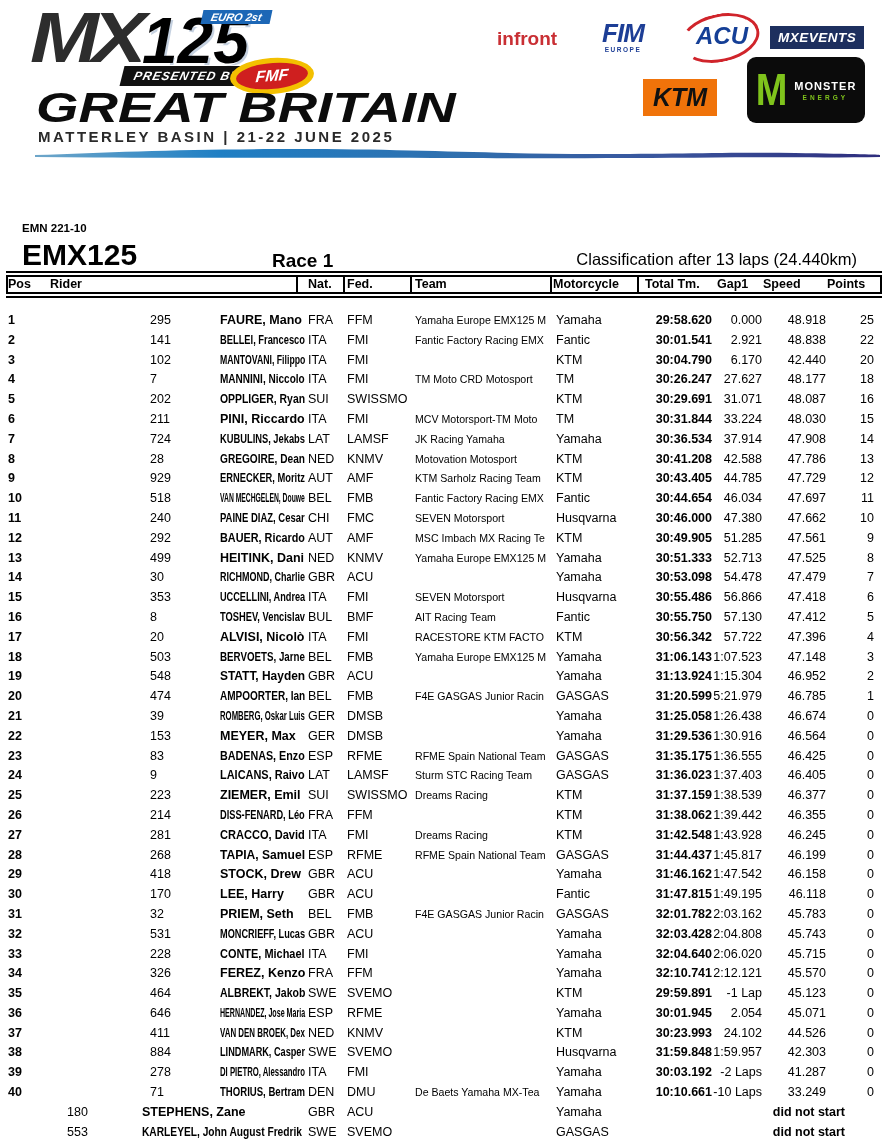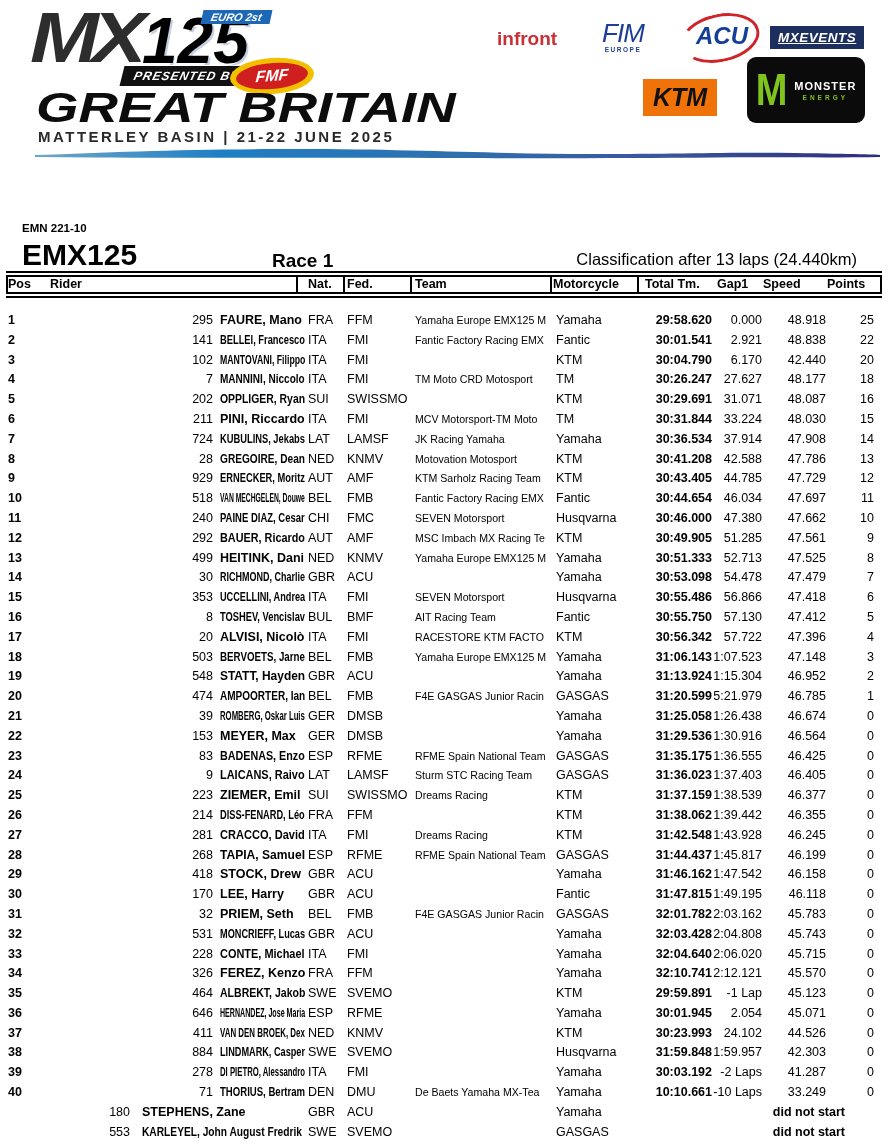--- a/index.html
+++ b/index.html
@@ -24,28 +24,28 @@
              justify-content:center;color:#fff;font-weight:bold;font-style:italic;font-size:16px;transform:skewX(-8deg);}
   .gb-title{position:absolute;left:6px;top:76px;font-size:42px;font-weight:bold;font-style:italic;
             color:#0c0c0c;letter-spacing:0px;transform:scaleX(1.3);transform-origin:0 0;white-space:nowrap;}
   .gb-sub{position:absolute;left:8px;top:120px;font-size:15px;font-weight:bold;letter-spacing:2.5px;
           color:#2a2a2a;white-space:nowrap;}
 
   
   .sp{position:absolute;white-space:nowrap;}
   .sp-infront{left:497px;top:28px;color:#c92f34;font-size:19px;font-weight:bold;}
   .sp-fim{left:592px;top:20px;width:62px;text-align:center;color:#1d3e96;}
-  .sp-fim .fim-big{font-size:26px;font-weight:normal;font-style:italic;letter-spacing:-1px;line-height:26px;}
+  .sp-fim .fim-big{font-size:26px;font-weight:bold;font-style:italic;letter-spacing:-1px;line-height:26px;}
   .sp-fim .fim-sub{font-size:6.5px;font-weight:bold;letter-spacing:1.5px;}
   .sp-acu{left:684px;top:18px;width:70px;height:40px;}
   .acu-oval{position:absolute;left:-4px;top:-4px;width:74px;height:42px;border:3px solid #d0242b;
             border-radius:50%;border-left-color:transparent;transform:rotate(-12deg);}
   .acu-text{position:absolute;left:12px;top:4px;font-size:24px;font-weight:bold;font-style:italic;color:#153f96;}
   .sp-mxevents{left:770px;top:26px;background:#1d2f5e;color:#fff;font-size:13.5px;font-weight:bold;
-               font-style:italic;letter-spacing:.5px;padding:4px 8px;text-decoration:underline;}
+               font-style:italic;letter-spacing:.5px;padding:4px 8px;}
   .sp-ktm{left:643px;top:79px;width:74px;height:37px;background:#f0730a;display:flex;align-items:center;
           justify-content:center;color:#111;font-size:25px;font-weight:bold;font-style:italic;}
   .sp-monster{left:747px;top:57px;width:118px;height:66px;background:#0b0b0b;border-radius:9px;
               display:flex;align-items:center;justify-content:center;gap:7px;}
   .monster-claw{color:#7fc31c;font-size:38px;font-weight:bold;line-height:38px;transform:scaleY(1.15);}
   .monster-words{display:flex;flex-direction:column;align-items:center;}
   .monster-name{color:#fff;font-size:11px;font-weight:bold;letter-spacing:1px;}
   .monster-sub{color:#7fc31c;font-size:6.5px;font-weight:bold;letter-spacing:3px;margin-top:2px;}
 
   .wave{position:absolute;left:35px;top:147px;width:845px;height:14px;}
@@ -63,21 +63,21 @@
   .dline2{top:292px;}
   .thead{position:absolute;left:0;top:277px;width:888px;height:29px;}
   .th{position:absolute;top:0;line-height:15px;font-size:12.5px;font-weight:bold;white-space:nowrap;}
   .vsep{position:absolute;top:0;width:1.5px;height:15px;background:#000;}
 
   
   #table-body{position:absolute;left:0;top:311px;width:888px;}
   .row{position:relative;height:19.8px;}
   .cell{position:absolute;top:0;line-height:19.8px;font-size:12.5px;white-space:nowrap;}
   .c-pos{left:8px;font-weight:bold;}
-  .c-bib{left:150px;width:63px;text-align:right;}
+  .c-bib{left:150px;width:63px;text-align:left;}
   .c-name{left:220px;width:85px;overflow:visible;font-weight:bold;}
   .c-name-inner{display:inline-block;white-space:nowrap;}
   .c-nat{left:308px;}
   .c-fed{left:347px;width:64px;overflow:hidden;}
   .c-team{left:415px;width:139px;overflow:hidden;font-size:10.6px;}
   .c-moto{left:556px;}
   .c-total{left:630px;width:82px;text-align:right;font-weight:bold;}
   .c-gap{left:702px;width:60px;text-align:right;}
   .c-speed{left:764px;width:62px;text-align:right;}
   .c-points{left:812px;width:62px;text-align:right;}

